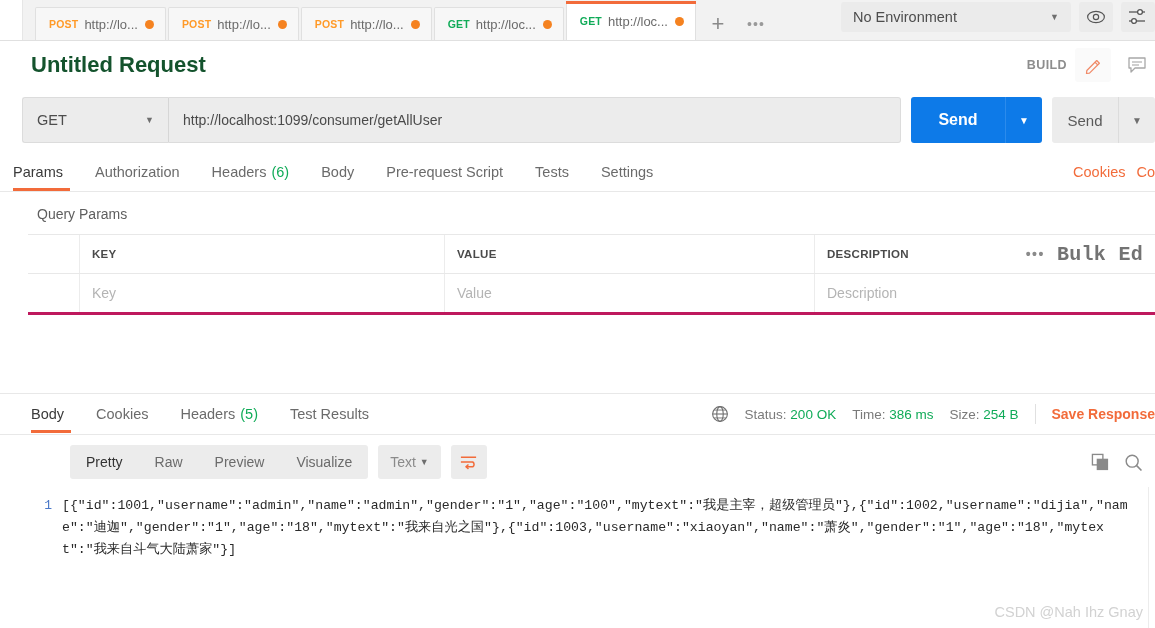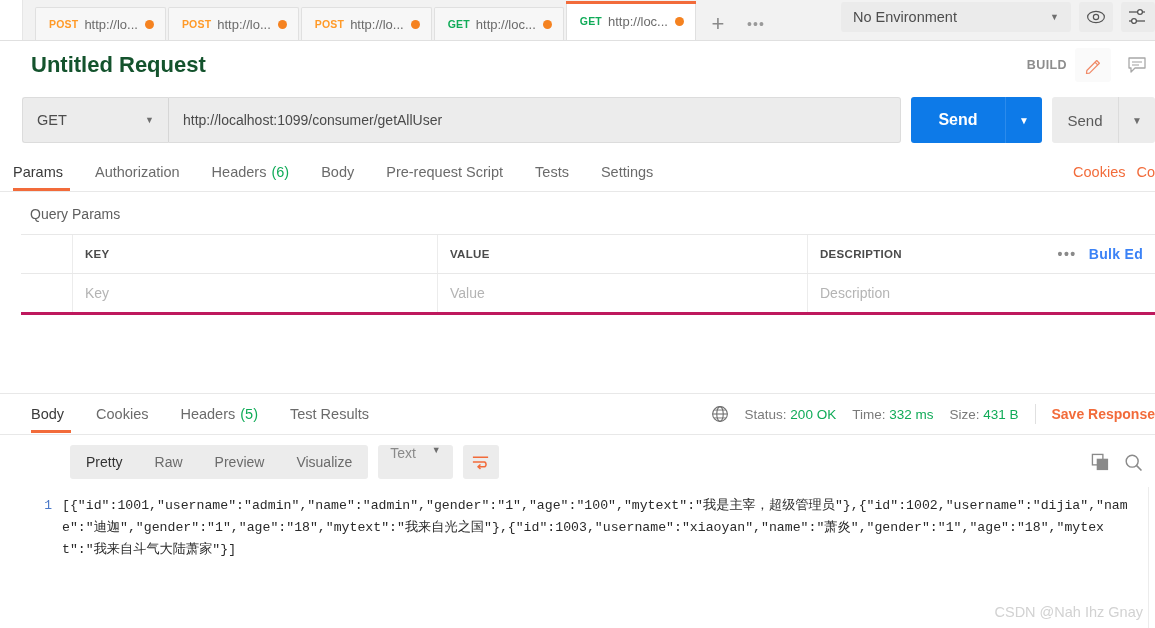--- a/index.html
+++ b/index.html
@@ -340,21 +340,21 @@
     gap: 11px;
     padding-right: 0;
     font-size: 14.5px;
     color: #f26b3a;
     overflow: hidden;
     white-space: nowrap;
   }
   .req-tabs-right span { cursor: pointer; }
 
   
-  .params-area { flex: 0 0 auto; padding-left: 21px; }
+  .params-area { flex: 0 0 auto; padding-left: 28px; }
   .params-title {
     font-size: 14px;
     color: #5e5e5e;
     padding: 14px 0 12px 9px;
   }
   .ptable {
     border-top: 1px solid #e8e8e8;
     border-bottom: 3px solid #be185d;
     font-size: 13px;
   }
@@ -384,21 +384,21 @@
   .prow.body .pcell { color: #b4b4b4; font-size: 14px; }
   .ptable-actions {
     display: flex;
     align-items: center;
     gap: 12px;
     padding: 0 0 0 14px;
     margin-left: auto;
     white-space: nowrap;
   }
   .dots { color: #8a8a8a; font-size: 14px; letter-spacing: 1.5px; cursor: pointer; }
-  .bulk { color: #3b82f6; font-size: 14px; cursor: pointer; }
+  .bulk { color: #737373; font-size: 20px; cursor: pointer; font-family: Liberation Mono, monospace; }
   .params-spacer { height: 78px; }
 
   
   .resp-tabs {
     display: flex;
     align-items: center;
     padding-left: 22px;
     border-top: 1px solid #e8e8e8;
     border-bottom: 1px solid #e8e8e8;
     height: 40px;
@@ -443,22 +443,22 @@
     font-size: 14px;
     color: #6b6b6b;
     height: 34px;
     display: flex;
     align-items: center;
     cursor: pointer;
   }
   .seg > div.active { color: #333; }
   .type-select {
     display: flex;
-    align-items: flex-start;
-    gap: 16px;
+    align-items: center;
+    gap: 4px;
     height: 34px;
     padding: 0 12px;
     background: #ececec;
     border-radius: 3px;
     font-size: 14px;
     color: #8a8a8a;
     cursor: pointer;
   }
   .type-select .caret { font-size: 9px; color: #6e6e6e; }
   .wrap-btn {
@@ -702,25 +702,25 @@
         <line x1="1.8" y1="10" x2="18.2" y2="10" stroke="#6e6e6e" stroke-width="1.2"></line>
         <line x1="3.2" y1="5.6" x2="16.8" y2="5.6" stroke="#6e6e6e" stroke-width="1.0"></line>
         <line x1="3.2" y1="14.4" x2="16.8" y2="14.4" stroke="#6e6e6e" stroke-width="1.0"></line>
       </svg>
       <span>
         <span>Status:</span>
         <span class="val">200 OK</span>
       </span>
       <span>
         <span>Time:</span>
-        <span class="val">332 ms</span>
+        <span class="val">386 ms</span>
       </span>
       <span>
         <span>Size:</span>
-        <span class="val">431 B</span>
+        <span class="val">254 B</span>
       </span>
       <span class="divider"></span>
       <span class="save-resp">Save Response</span>
     </div>
   </div>
 
   <div class="viewer-bar">
     <div class="seg">
       <div class="active">Pretty</div>
       <div>Raw</div>

